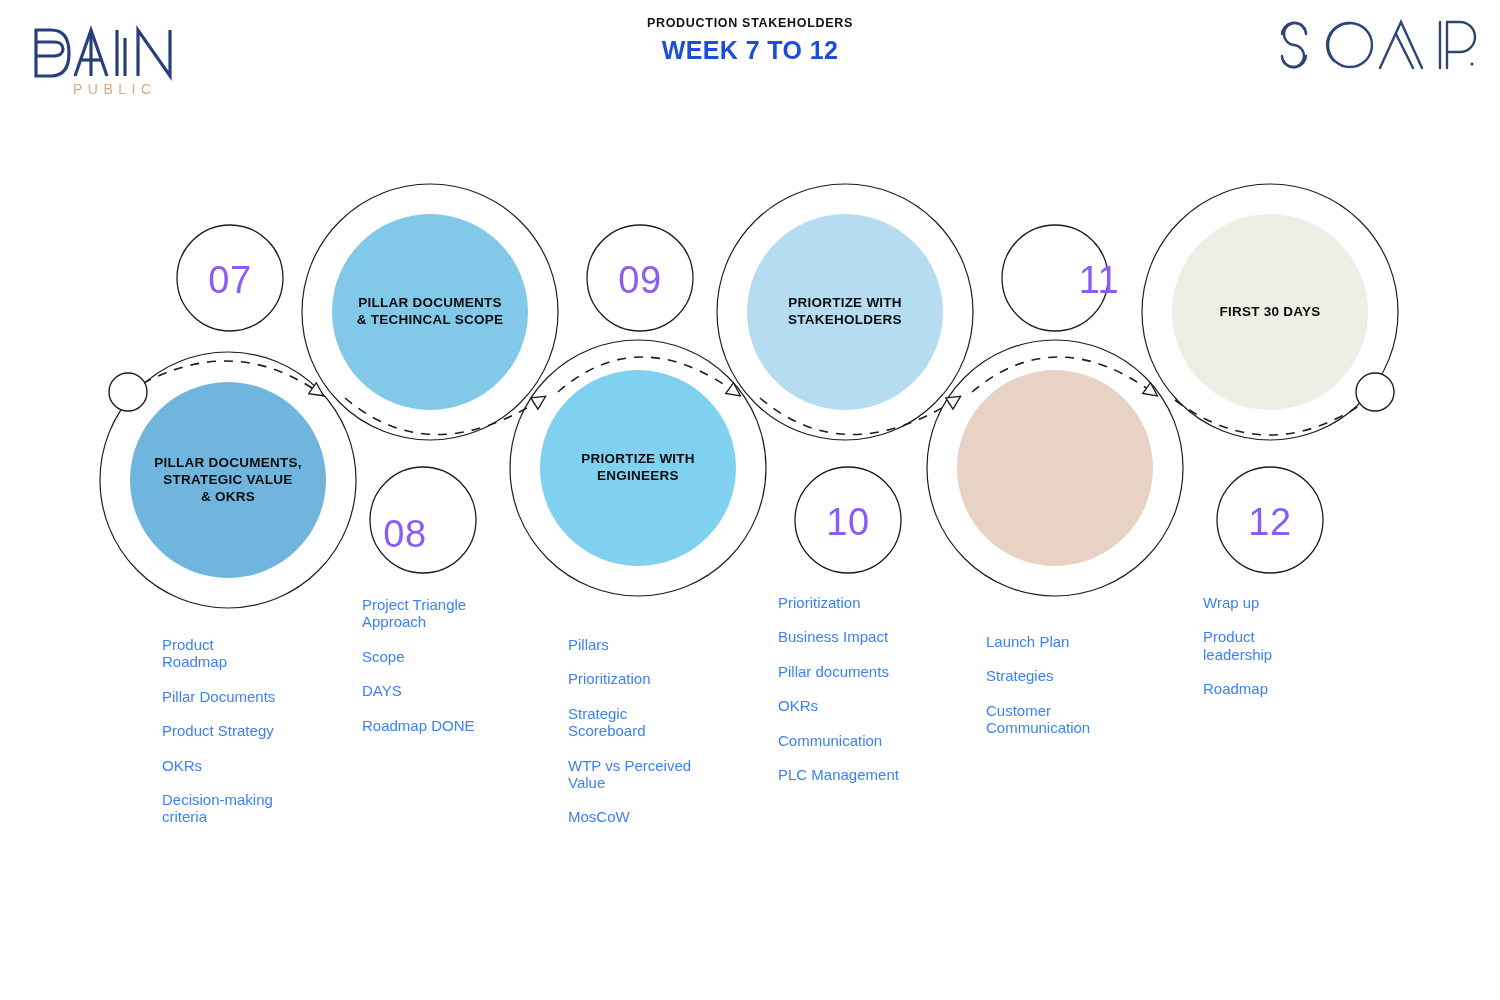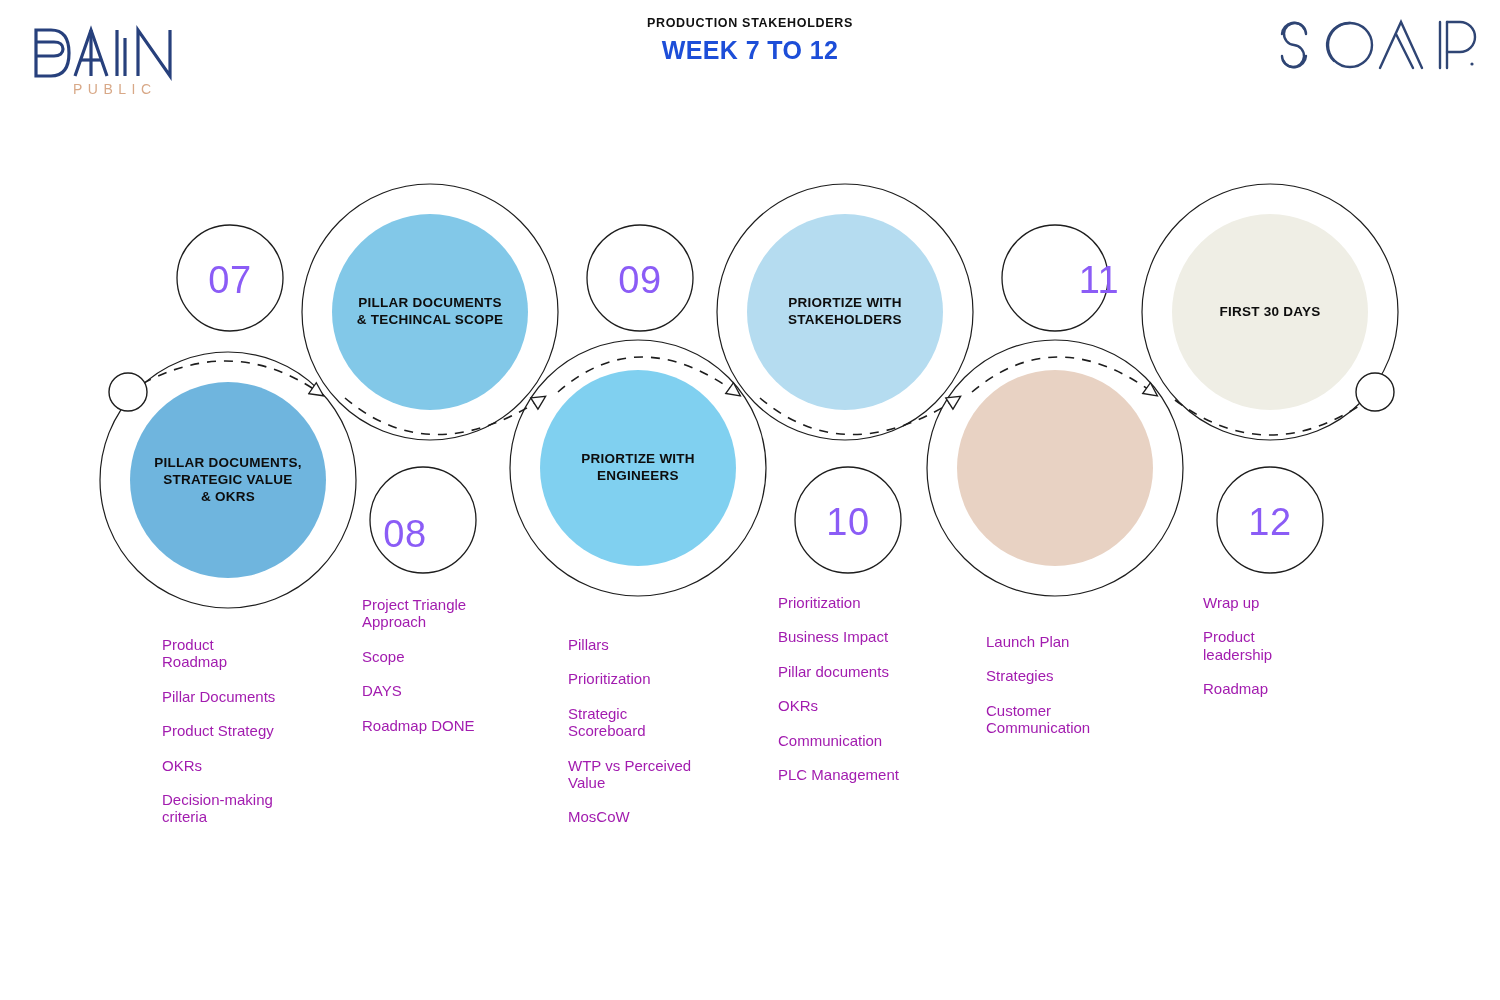--- a/index.html
+++ b/index.html
@@ -97,21 +97,21 @@
     letter-spacing: 0.5px;
     transform: translate(-50%, -50%);
     pointer-events: none;
   }
 
   
   .bullets {
     position: absolute;
     font-size: 15px;
     line-height: 1.16;
-    color: #a21caf;
+    color: #3b82f6;
   }
   .bullets div {
     margin-bottom: 17px;
     white-space: pre-line;
   }
   .bullets div:last-child { margin-bottom: 0; }
 </style>
 </head>
 <body>
 

